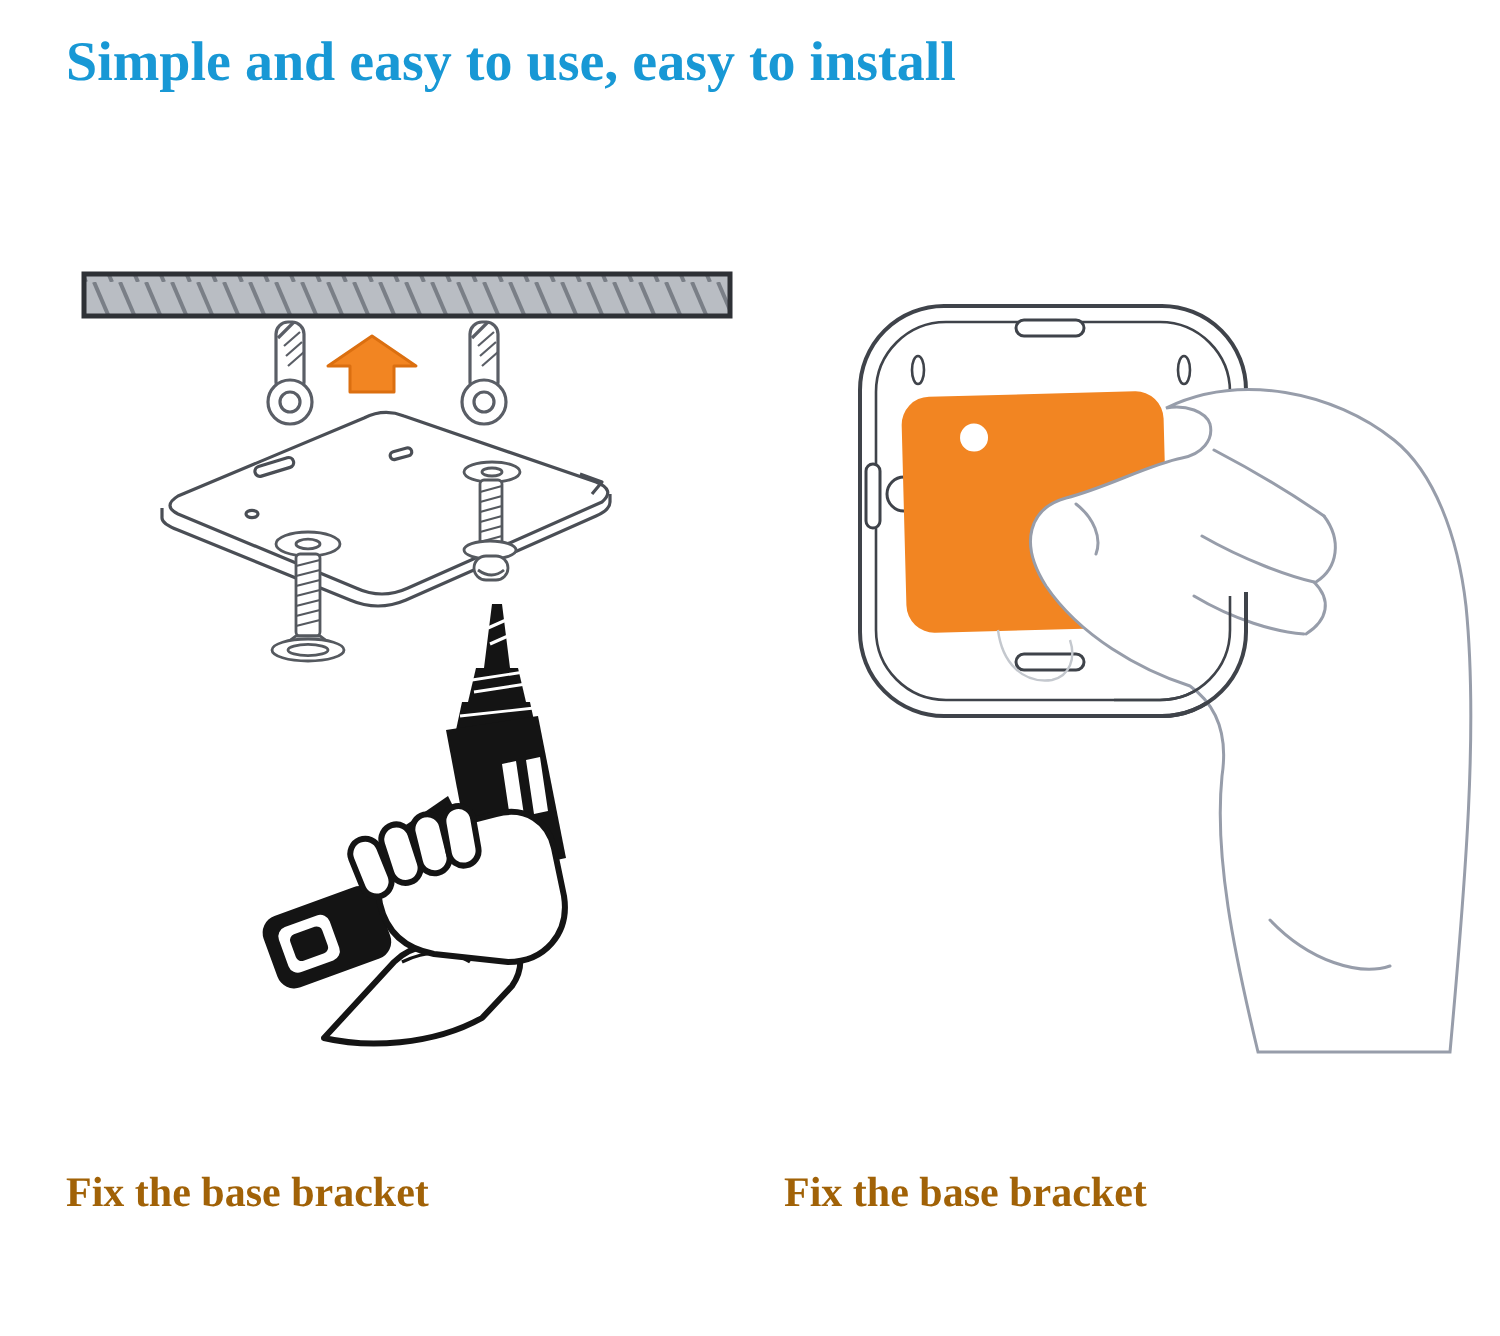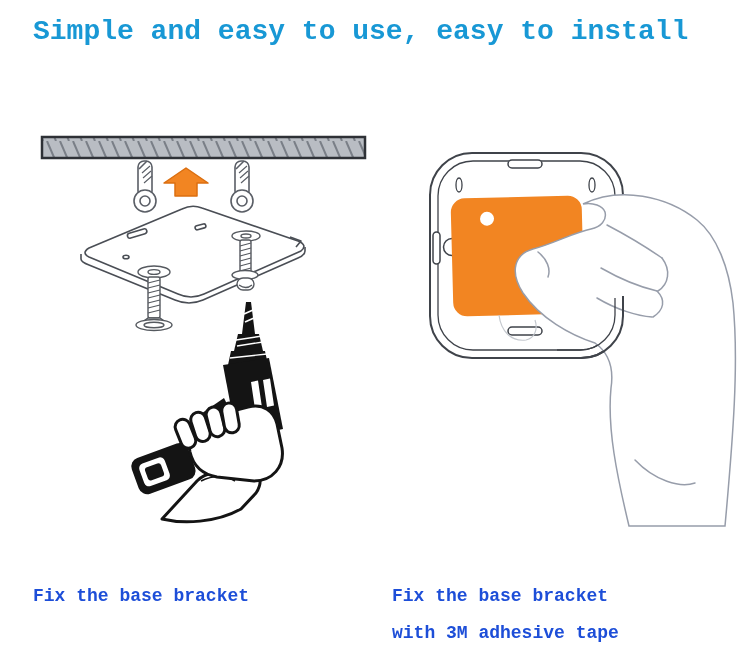--- a/index.html
+++ b/index.html
@@ -1,20 +1,20 @@
 <!DOCTYPE html>
 <html><head>
 <meta charset="utf-8">
 <style>
   html,body{margin:0;padding:0;background:#ffffff;}
   #page{position:relative;width:750px;height:668px;background:#ffffff;overflow:hidden;
-        font-family:Liberation Mono, monospace;}
+        font-family:Liberation Serif, serif;}
   .title{position:absolute;left:33px;top:16px;font-size:28px;font-weight:bold;color:#1898d5;
          letter-spacing:0px;white-space:nowrap;}
-  .caption{position:absolute;font-size:18px;font-weight:bold;color:#1d4ed8;line-height:37px;}
+  .caption{position:absolute;font-size:21px;font-weight:bold;color:#a16207;line-height:37px;}
   .caption-left{left:33px;top:578px;}
   .caption-right{left:392px;top:578px;}
   .illus{position:absolute;}
   .illus-left{left:20px;top:120px;}
   .illus-right{left:395px;top:128px;}
 </style>
 </head>
 <body>
 
 <div id="page">
@@ -151,16 +151,15 @@
       <path d="M 150,230 H 186 A 42,42 0 0 0 228,188 V 168" stroke-width="2"></path>
       <path d="M 162,222 H 185 A 35,35 0 0 0 220,187 V 170" stroke-width="1.3"></path>
     </g>
   </svg>
 
   <div class="caption caption-left">
     <span style="display:block">Fix the base bracket</span>
   </div>
   <div class="caption caption-right">
     <span style="display:block">Fix the base bracket</span>
-    <span style="display:block">with 3M adhesive tape</span>
   </div>
 
 </div>
 
 </body></html>

